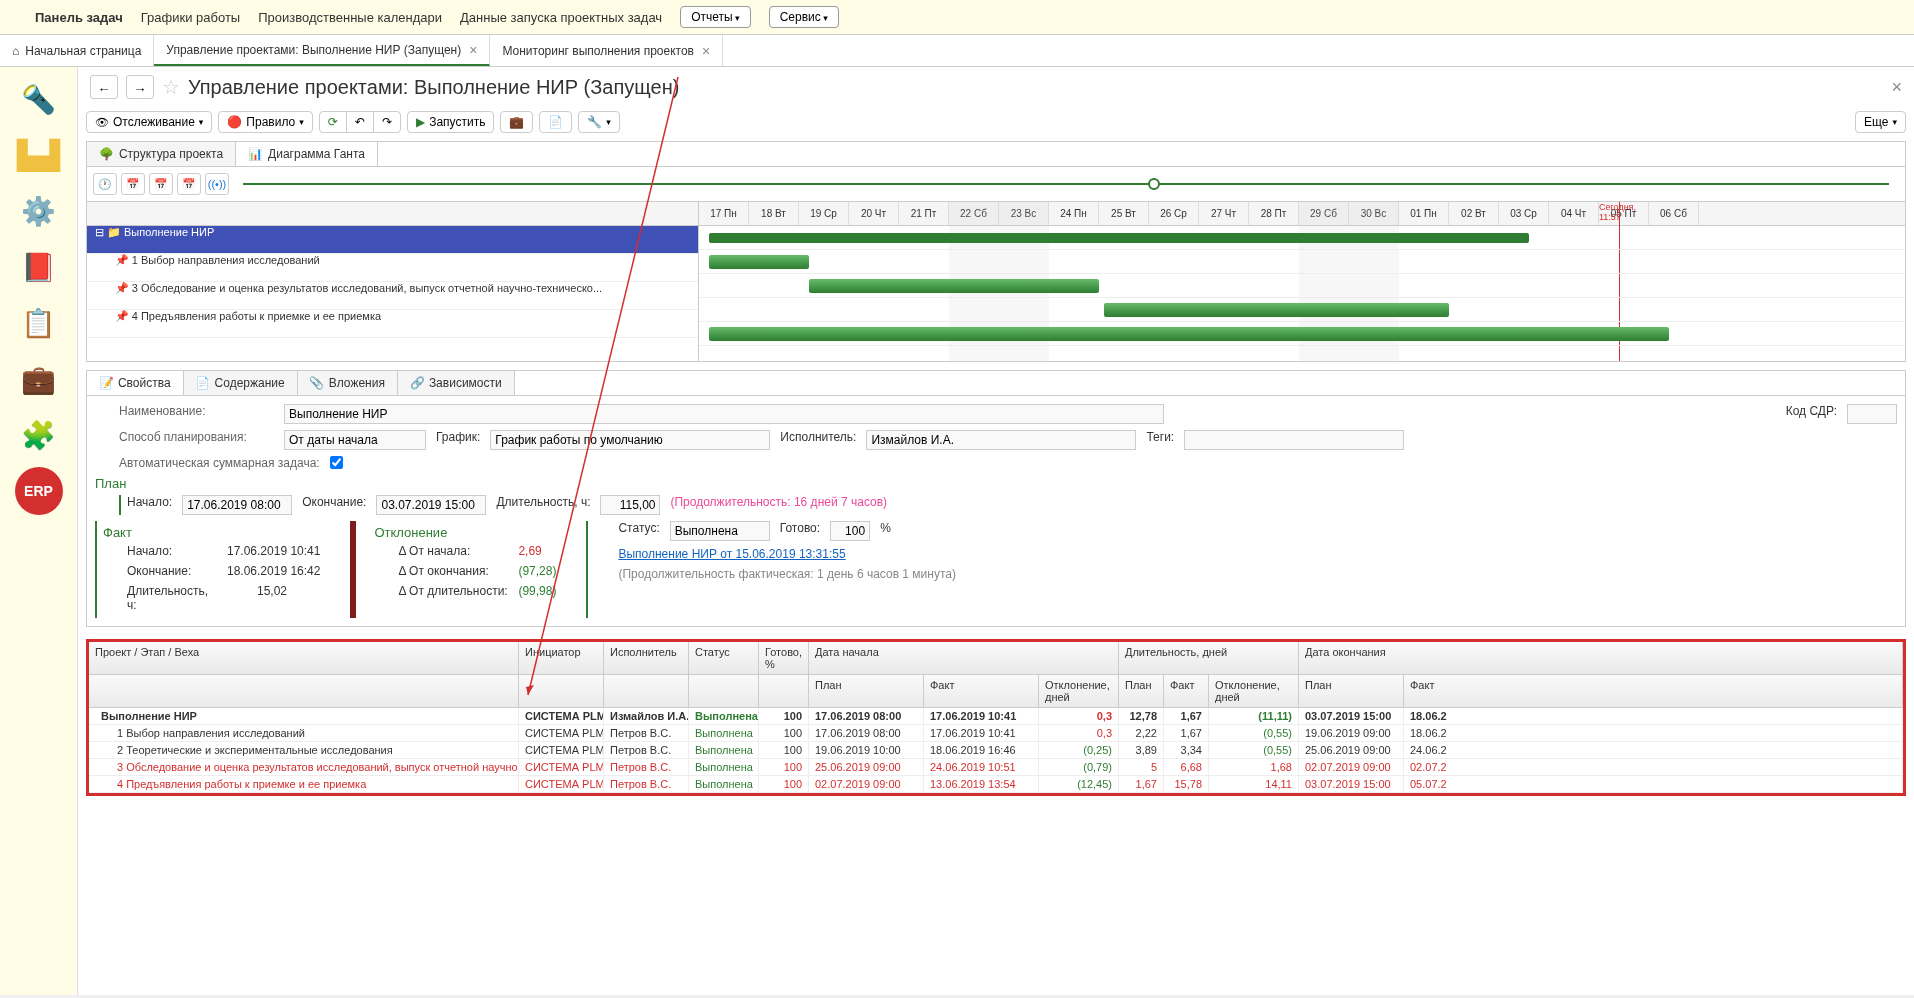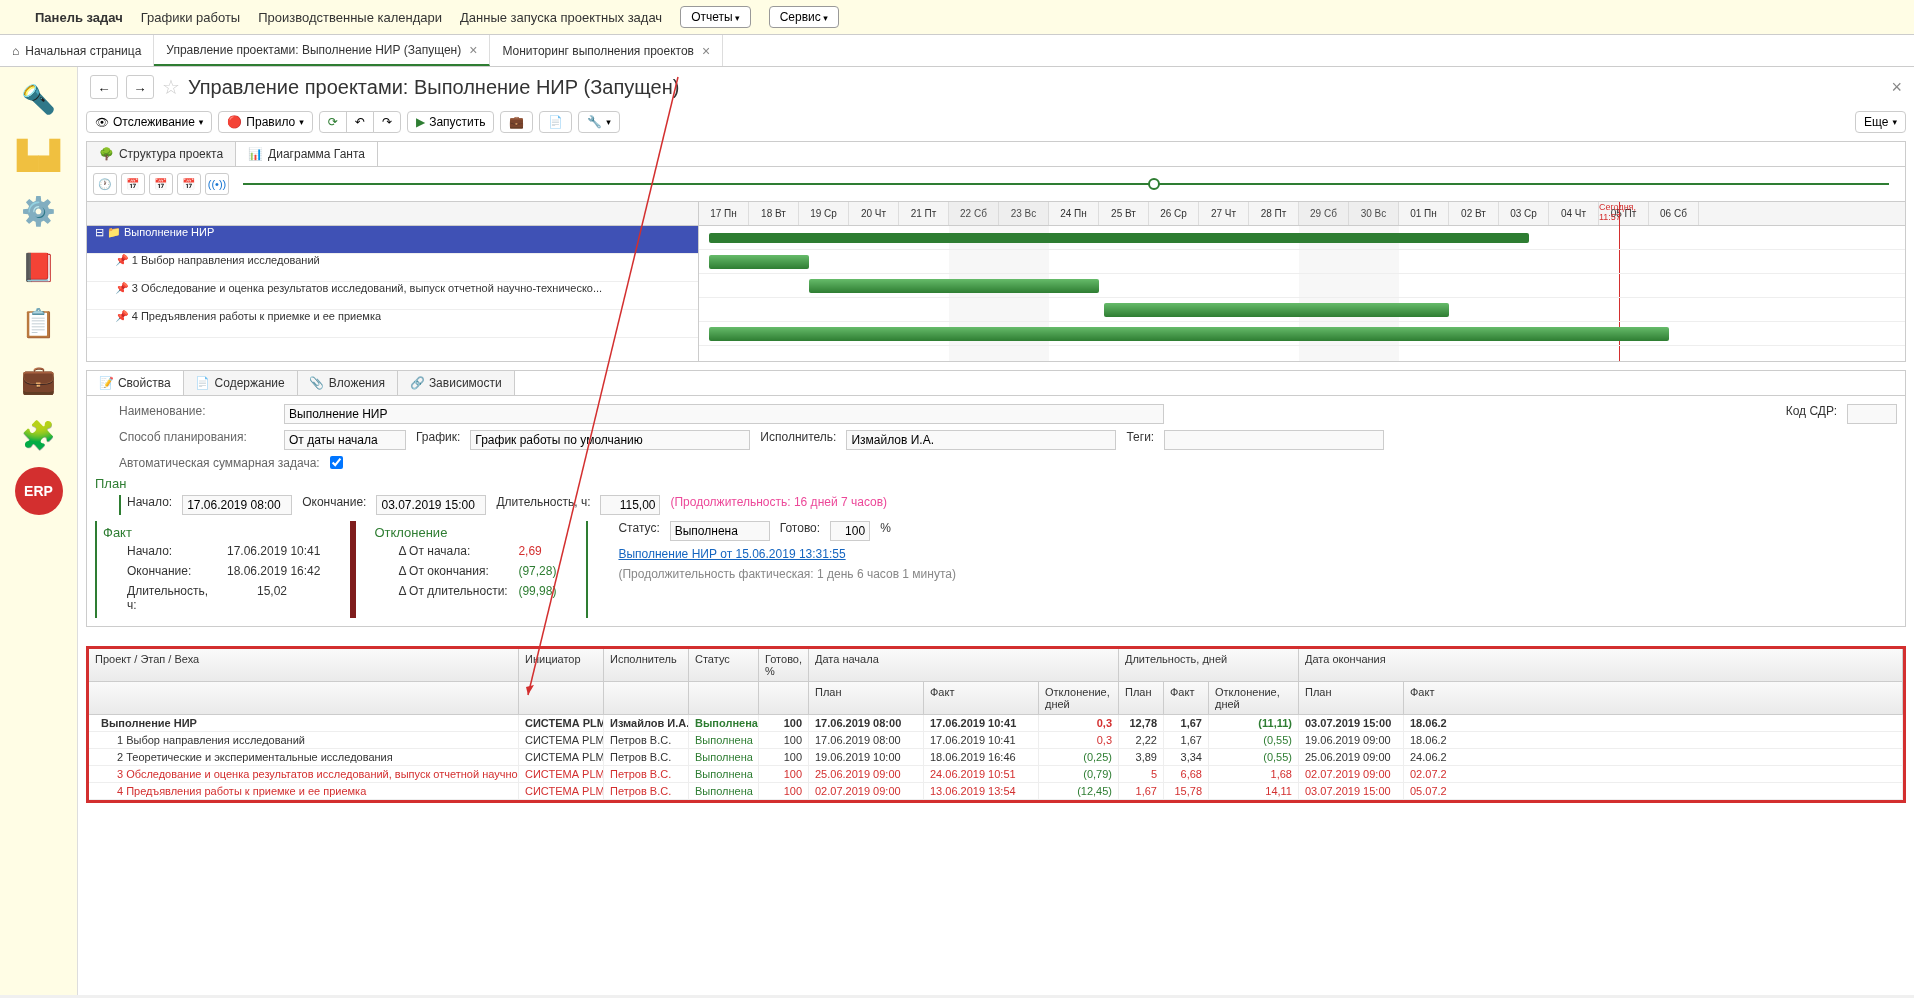--- a/index.html
+++ b/index.html
@@ -56,21 +56,21 @@
 .detail-tab { padding: 5px 12px; border-right: 1px solid #ccc; cursor: pointer; background: #f5f5f5; display: flex; gap: 4px; align-items: center; }
 .detail-tab.active { background: #fff; }
 .props-area { border: 1px solid #ccc; border-top: none; padding: 8px; }
 .prop-row { display: flex; align-items: flex-start; gap: 10px; margin-bottom: 6px; font-size: 12px; margin-left: 24px; }
 .prop-label { width: 155px; color: #666; }
 .prop-input { border: 1px solid #ccc; padding: 2px 4px; font-size: 12px; background: #f9f9f9; }
 .section-title { color: #2e7d32; font-size: 13px; margin: 4px 0; }
 .val-green { color: #2e7d32; }
 .val-red { color: #d32f2f; }
 .link { color: #1565c0; text-decoration: underline; cursor: pointer; }
-.bottom-grid { border: 3px solid #d32f2f; margin-top: 19px; }
+.bottom-grid { border: 3px solid #d32f2f; margin-top: 12px; }
 .grid-header { display: flex; background: linear-gradient(#fafafa,#eaeaea); border-bottom: 1px solid #ccc; }
 .grid-header2 { display: flex; background: linear-gradient(#fafafa,#eaeaea); border-bottom: 1px solid #ccc; font-size: 11px; }
 .gh { border-right: 1px solid #ccc; padding: 4px 6px; font-size: 11px; }
 .grid-body-row { display: flex; border-bottom: 1px solid #eee; font-size: 11px; }
 .gc { border-right: 1px solid #eee; padding: 2px 6px; overflow: hidden; white-space: nowrap; }
 .gc.num { text-align: right; }
 .row-red { color: #d32f2f; }
 .row-bold { font-weight: bold; }
 .arrow-line { position: absolute; pointer-events: none; z-index: 50; }
 .eye::before { content: "👁"; font-size: 11px; }
@@ -241,21 +241,21 @@
 
     <div class="props-area">
       <div class="prop-row">
         <span class="prop-label">Наименование:</span>
         <input class="prop-input" style="width: 880px;" value="Выполнение НИР">
         <span style="margin-left:auto">Код СДР:</span>
         <input class="prop-input" style="width: 50px;">
       </div>
       <div class="prop-row">
         <span class="prop-label">Способ планирования:</span>
-        <input class="prop-input" style="width: 122px;" value="От даты начала">
+        <input class="prop-input" style="width: 142px;" value="От даты начала">
         <span>График:</span>
         <input class="prop-input" style="width: 280px;" value="График работы по умолчанию">
         <span>Исполнитель:</span>
         <input class="prop-input" style="width: 270px;" value="Измайлов И.А.">
         <span>Теги:</span>
         <input class="prop-input" style="width: 220px;">
       </div>
       <div class="prop-row">
         <span class="prop-label" style="width:auto">Автоматическая суммарная задача:</span>
         <input type="checkbox" checked="" style="">

